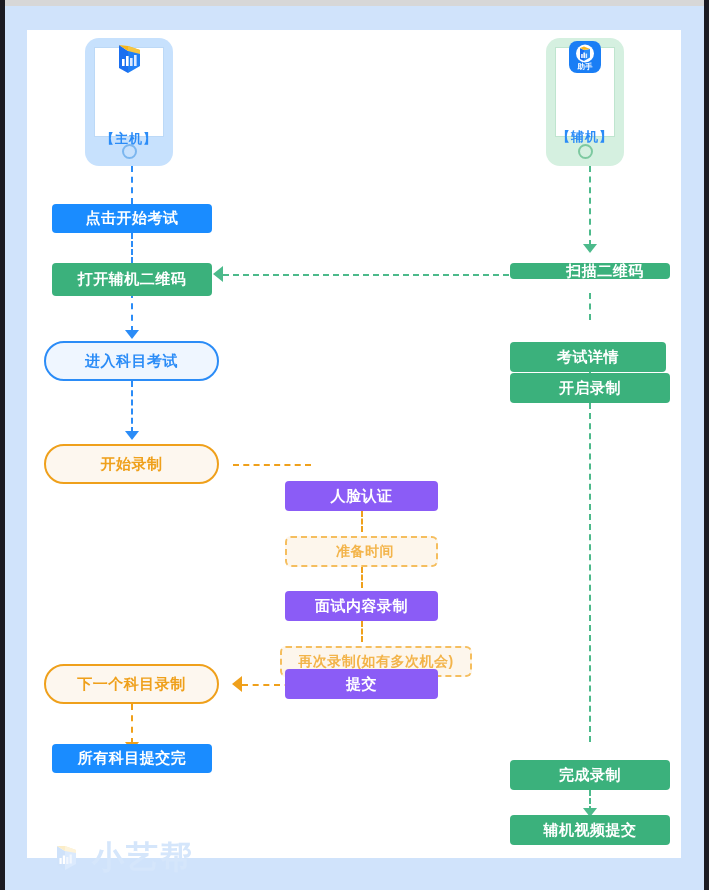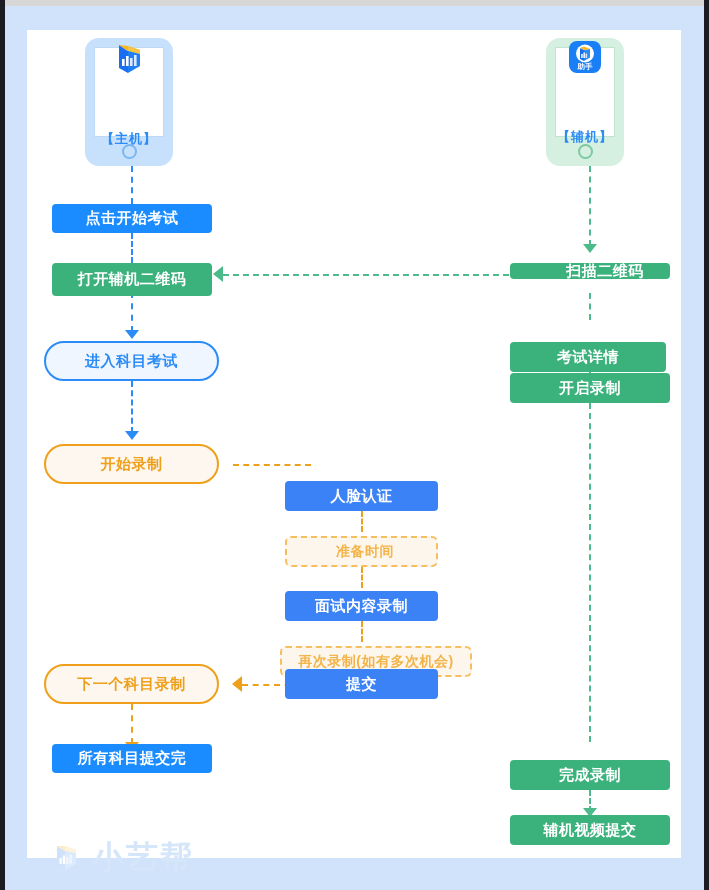--- a/index.html
+++ b/index.html
@@ -27,21 +27,21 @@
     position:absolute;
     display:flex;align-items:center;justify-content:center;
     box-sizing:border-box;
     font-size:15px;
     font-weight:bold;
     letter-spacing:0.5px;
     white-space:nowrap;
   }
   .solid-blue{background:#1a8cff;color:#ffffff;border-radius:4px;}
   .solid-green{background:#3bb17c;color:#ffffff;border-radius:4px;}
-  .solid-orange{background:#3b82f6;color:#ffffff;border-radius:4px;}
+  .solid-orange{background:#8b5cf6;color:#ffffff;border-radius:4px;}
   .pill-blue{
     background:#eff6ff;color:#2b8cf7;
     border:2px solid #2b8cf7;border-radius:40px;
   }
   .pill-orange{
     background:#fdf7ef;color:#efa01b;
     border:2px solid #efa01b;border-radius:40px;
   }
   .dash-orange{
     background:#fdf6ec;color:#f3b44a;

